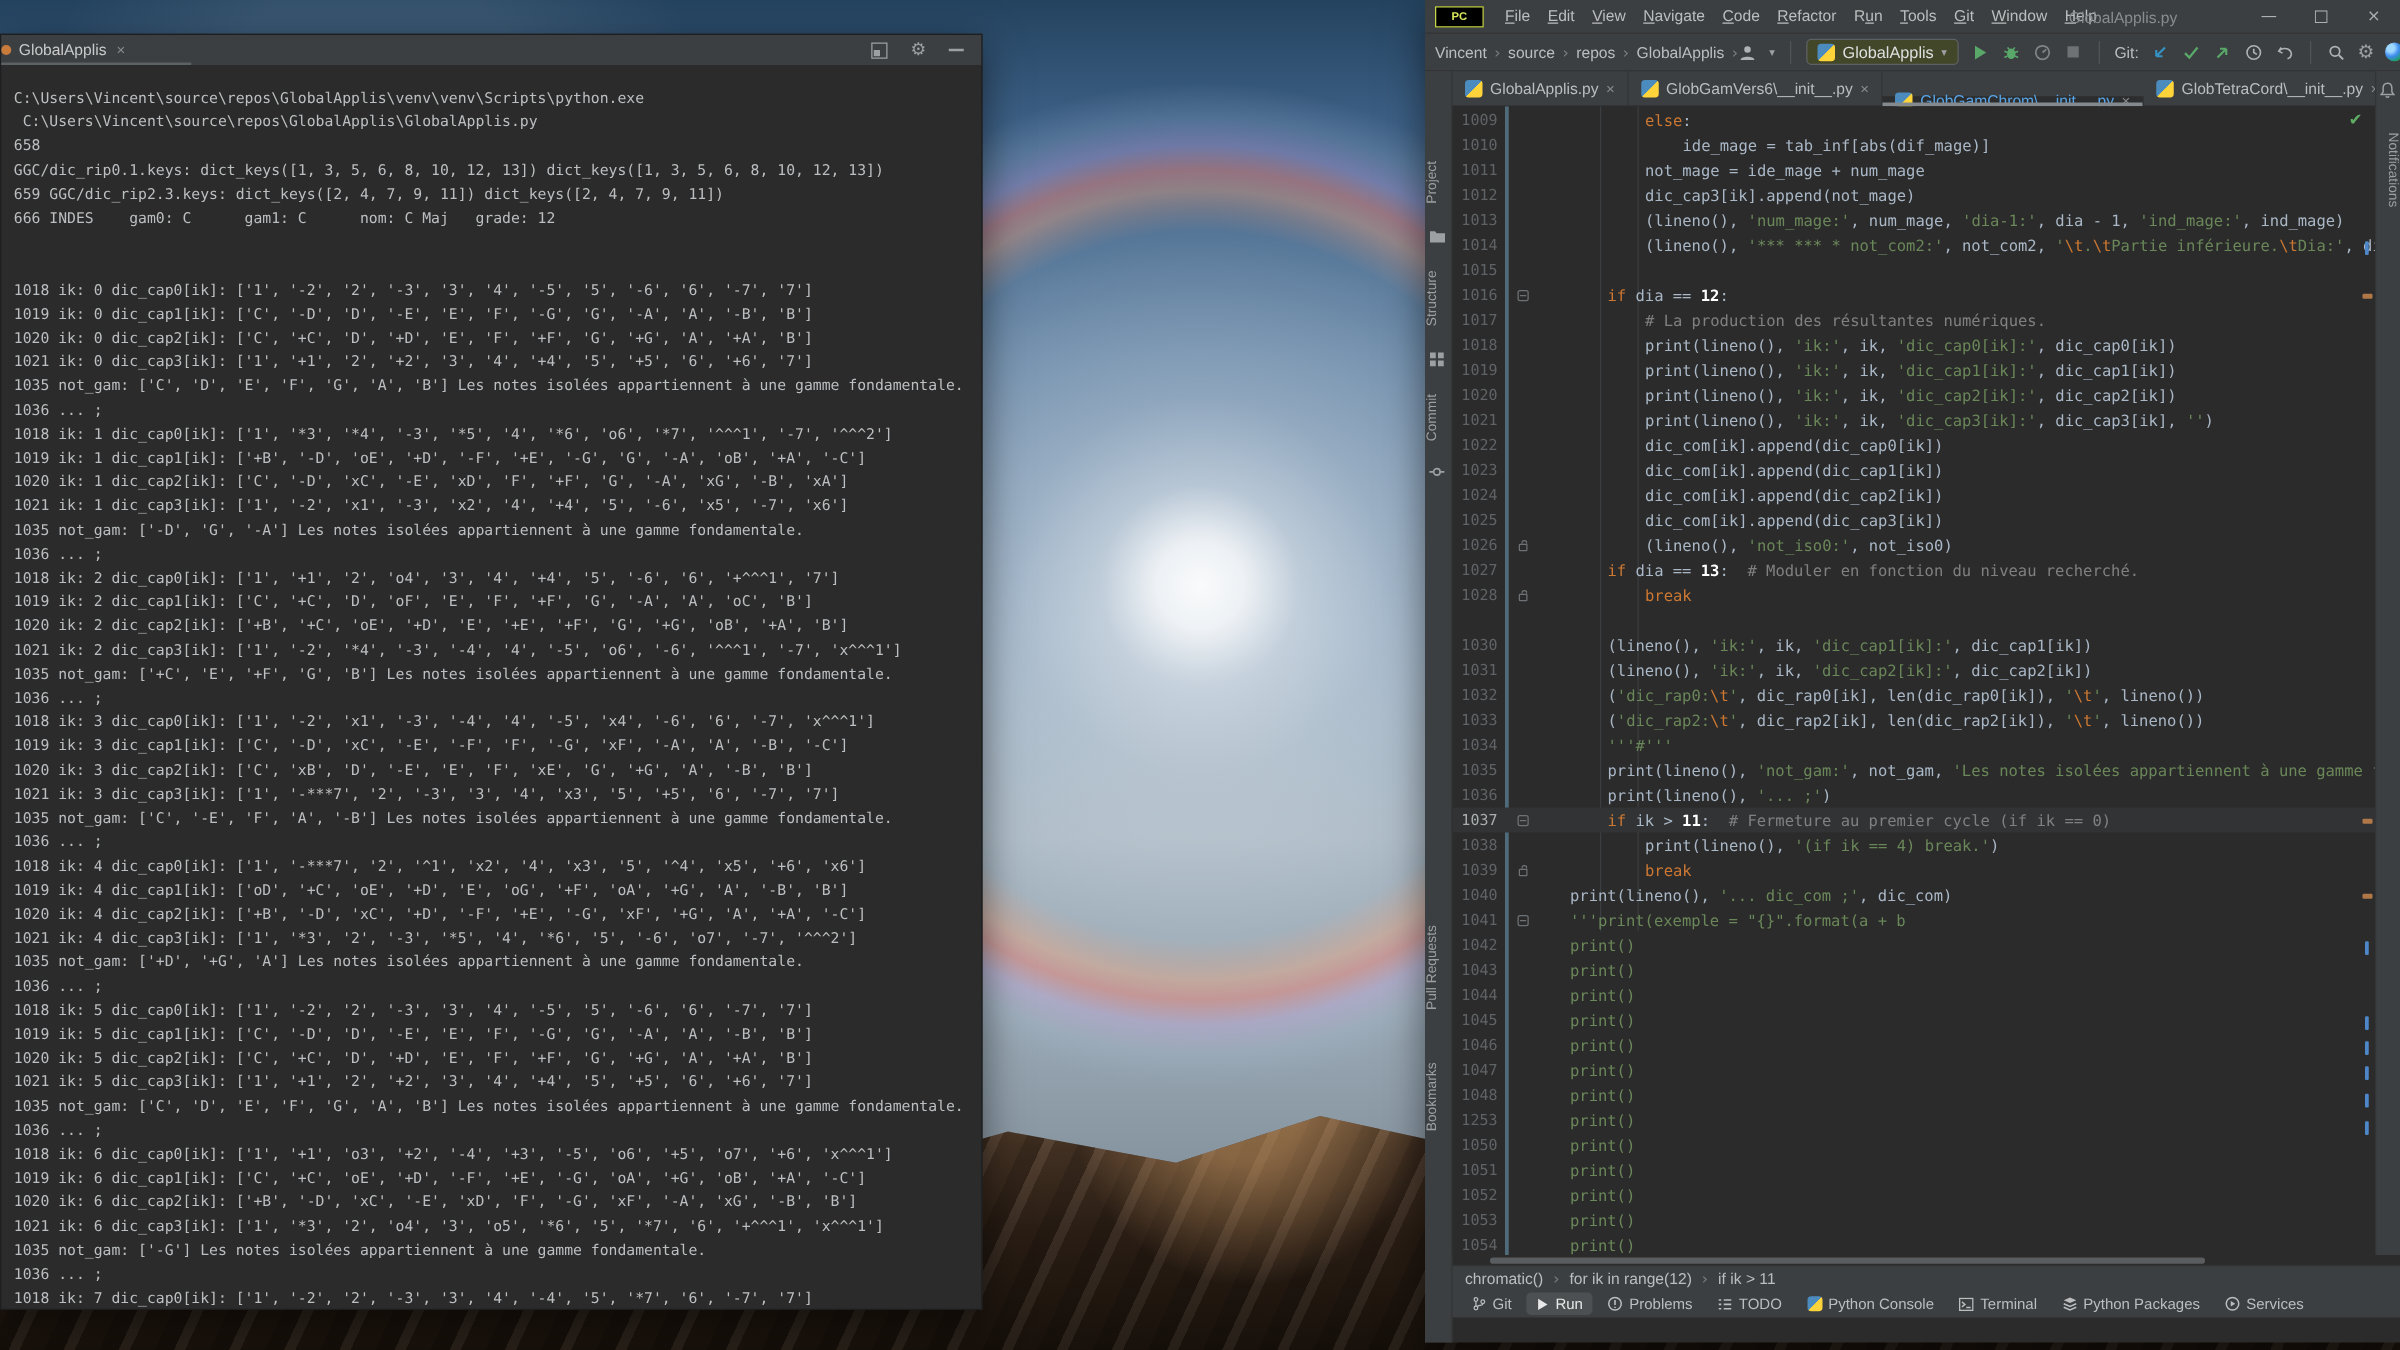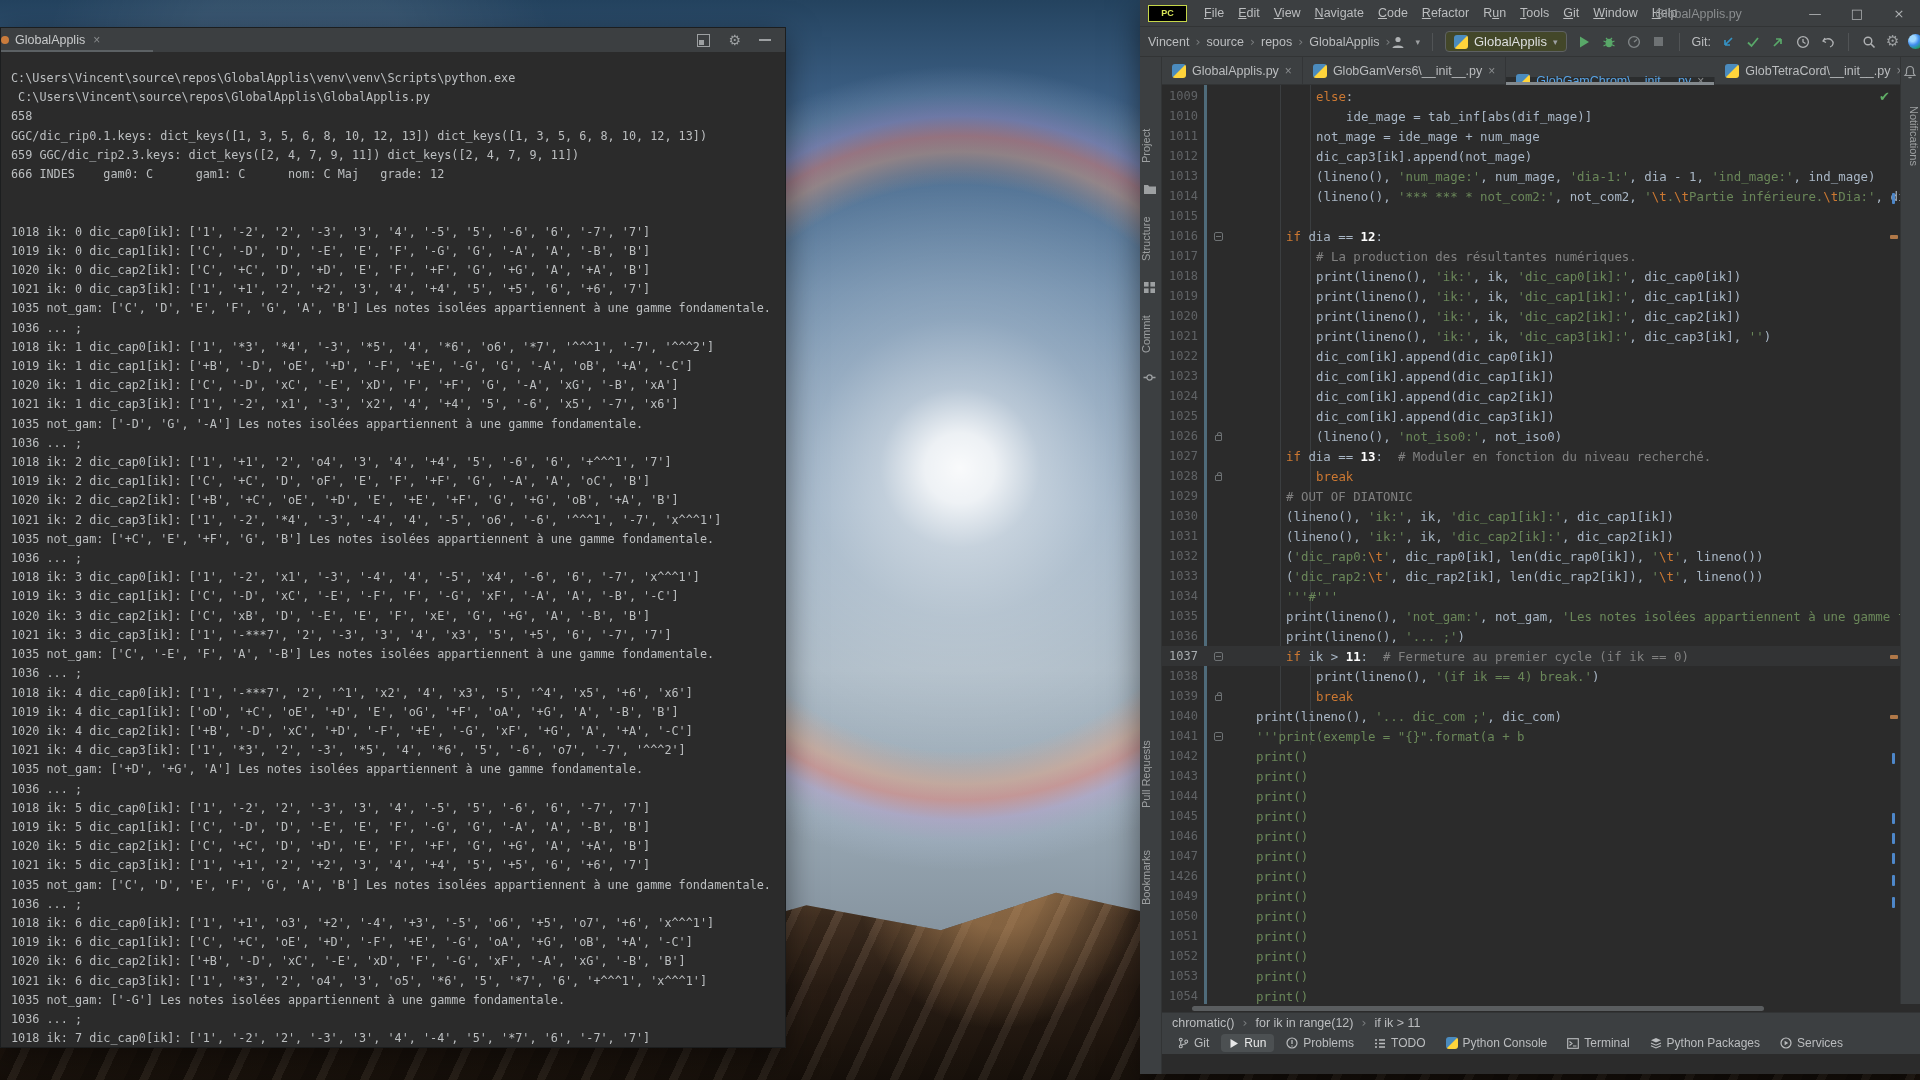--- a/index.html
+++ b/index.html
@@ -309,41 +309,40 @@
       <div class="cl" style="top: 201px;"><span class="num">1019</span><span class="gico"></span><span class="code" style="margin-left: 78px;"><span class="tk-pl">print(lineno(), </span><span class="tk-st">'ik:'</span><span class="tk-pl">, ik, </span><span class="tk-st">'dic_cap1[ik]:'</span><span class="tk-pl">, dic_cap1[ik])</span></span></div>
       <div class="cl" style="top: 221px;"><span class="num">1020</span><span class="gico"></span><span class="code" style="margin-left: 78px;"><span class="tk-pl">print(lineno(), </span><span class="tk-st">'ik:'</span><span class="tk-pl">, ik, </span><span class="tk-st">'dic_cap2[ik]:'</span><span class="tk-pl">, dic_cap2[ik])</span></span></div>
       <div class="cl" style="top: 241px;"><span class="num">1021</span><span class="gico"></span><span class="code" style="margin-left: 78px;"><span class="tk-pl">print(lineno(), </span><span class="tk-st">'ik:'</span><span class="tk-pl">, ik, </span><span class="tk-st">'dic_cap3[ik]:'</span><span class="tk-pl">, dic_cap3[ik], </span><span class="tk-st">''</span><span class="tk-pl">)</span></span></div>
       <div class="cl" style="top: 261px;"><span class="num">1022</span><span class="gico"></span><span class="code" style="margin-left: 78px;"><span class="tk-pl">dic_com[ik].append(dic_cap0[ik])</span></span></div>
       <div class="cl" style="top: 281px;"><span class="num">1023</span><span class="gico"></span><span class="code" style="margin-left: 78px;"><span class="tk-pl">dic_com[ik].append(dic_cap1[ik])</span></span></div>
       <div class="cl" style="top: 301px;"><span class="num">1024</span><span class="gico"></span><span class="code" style="margin-left: 78px;"><span class="tk-pl">dic_com[ik].append(dic_cap2[ik])</span></span></div>
       <div class="cl" style="top: 321px;"><span class="num">1025</span><span class="gico"></span><span class="code" style="margin-left: 78px;"><span class="tk-pl">dic_com[ik].append(dic_cap3[ik])</span></span></div>
       <div class="cl" style="top: 341px;"><span class="num">1026</span><span class="gico"><span class="lock-box"></span></span><span class="code" style="margin-left: 78px;"><span class="tk-pl">(lineno(), </span><span class="tk-st">'not_iso0:'</span><span class="tk-pl">, not_iso0)</span></span></div>
       <div class="cl" style="top: 361px;"><span class="num">1027</span><span class="gico"></span><span class="code" style="margin-left: 48px;"><span class="tk-kw">if</span><span class="tk-pl"> dia == </span><span class="tk-nm">13</span><span class="tk-pl">:  </span><span class="tk-cm"># Moduler en fonction du niveau recherché.</span></span></div>
       <div class="cl" style="top: 381px;"><span class="num">1028</span><span class="gico"><span class="lock-box"></span></span><span class="code" style="margin-left: 78px;"><span class="tk-kw">break</span></span></div>
-      <div class="cl" style="top: 401px;"><span class="num">1029</span><span class="gico"></span><span class="code" style="margin-left: 48px;"><span class="tk-cm"># OUT OF DIATONIC</span></span></div>
       <div class="cl" style="top: 421px;"><span class="num">1030</span><span class="gico"></span><span class="code" style="margin-left: 48px;"><span class="tk-pl">(lineno(), </span><span class="tk-st">'ik:'</span><span class="tk-pl">, ik, </span><span class="tk-st">'dic_cap1[ik]:'</span><span class="tk-pl">, dic_cap1[ik])</span></span></div>
       <div class="cl" style="top: 441px;"><span class="num">1031</span><span class="gico"></span><span class="code" style="margin-left: 48px;"><span class="tk-pl">(lineno(), </span><span class="tk-st">'ik:'</span><span class="tk-pl">, ik, </span><span class="tk-st">'dic_cap2[ik]:'</span><span class="tk-pl">, dic_cap2[ik])</span></span></div>
       <div class="cl" style="top: 461px;"><span class="num">1032</span><span class="gico"></span><span class="code" style="margin-left: 48px;"><span class="tk-pl">(</span><span class="tk-st">'dic_rap0:</span><span class="tk-es">\t</span><span class="tk-st">'</span><span class="tk-pl">, dic_rap0[ik], len(dic_rap0[ik]), </span><span class="tk-st">'</span><span class="tk-es">\t</span><span class="tk-st">'</span><span class="tk-pl">, lineno())</span></span></div>
       <div class="cl" style="top: 481px;"><span class="num">1033</span><span class="gico"></span><span class="code" style="margin-left: 48px;"><span class="tk-pl">(</span><span class="tk-st">'dic_rap2:</span><span class="tk-es">\t</span><span class="tk-st">'</span><span class="tk-pl">, dic_rap2[ik], len(dic_rap2[ik]), </span><span class="tk-st">'</span><span class="tk-es">\t</span><span class="tk-st">'</span><span class="tk-pl">, lineno())</span></span></div>
       <div class="cl" style="top: 501px;"><span class="num">1034</span><span class="gico"></span><span class="code" style="margin-left: 48px;"><span class="tk-st">'''#'''</span></span></div>
       <div class="cl" style="top: 521px;"><span class="num">1035</span><span class="gico"></span><span class="code" style="margin-left: 48px;"><span class="tk-pl">print(lineno(), </span><span class="tk-st">'not_gam:'</span><span class="tk-pl">, not_gam, </span><span class="tk-st">'Les notes isolées appartiennent à une gamme fonda</span></span></div>
       <div class="cl" style="top: 541px;"><span class="num">1036</span><span class="gico"></span><span class="code" style="margin-left: 48px;"><span class="tk-pl">print(lineno(), </span><span class="tk-st">'... ;'</span><span class="tk-pl">)</span></span></div>
       <div class="cl active-line" style="top: 561px;"><span class="num">1037</span><span class="gico"><span class="fold-box"></span></span><span class="code" style="margin-left: 48px;"><span class="tk-kw">if</span><span class="tk-pl"> ik &gt; </span><span class="tk-nm">11</span><span class="tk-pl">:  </span><span class="tk-cm"># Fermeture au premier cycle (if ik == 0)</span></span></div>
       <div class="cl" style="top: 581px;"><span class="num">1038</span><span class="gico"></span><span class="code" style="margin-left: 78px;"><span class="tk-pl">print(lineno(), </span><span class="tk-st">'(if ik == 4) break.'</span><span class="tk-pl">)</span></span></div>
       <div class="cl" style="top: 601px;"><span class="num">1039</span><span class="gico"><span class="lock-box"></span></span><span class="code" style="margin-left: 78px;"><span class="tk-kw">break</span></span></div>
       <div class="cl" style="top: 621px;"><span class="num">1040</span><span class="gico"></span><span class="code" style="margin-left: 18px;"><span class="tk-pl">print(lineno(), </span><span class="tk-st">'... dic_com ;'</span><span class="tk-pl">, dic_com)</span></span></div>
       <div class="cl" style="top: 641px;"><span class="num">1041</span><span class="gico"><span class="fold-box"></span></span><span class="code" style="margin-left: 18px;"><span class="tk-st">'''print(exemple = "{}".format(a + b</span></span></div>
       <div class="cl" style="top: 661px;"><span class="num">1042</span><span class="gico"></span><span class="code" style="margin-left: 18px;"><span class="tk-st">print()</span></span></div>
       <div class="cl" style="top: 681px;"><span class="num">1043</span><span class="gico"></span><span class="code" style="margin-left: 18px;"><span class="tk-st">print()</span></span></div>
       <div class="cl" style="top: 701px;"><span class="num">1044</span><span class="gico"></span><span class="code" style="margin-left: 18px;"><span class="tk-st">print()</span></span></div>
       <div class="cl" style="top: 721px;"><span class="num">1045</span><span class="gico"></span><span class="code" style="margin-left: 18px;"><span class="tk-st">print()</span></span></div>
       <div class="cl" style="top: 741px;"><span class="num">1046</span><span class="gico"></span><span class="code" style="margin-left: 18px;"><span class="tk-st">print()</span></span></div>
       <div class="cl" style="top: 761px;"><span class="num">1047</span><span class="gico"></span><span class="code" style="margin-left: 18px;"><span class="tk-st">print()</span></span></div>
-      <div class="cl" style="top: 781px;"><span class="num">1426</span><span class="gico"></span><span class="code" style="margin-left: 18px;"><span class="tk-st">print()</span></span></div>
-      <div class="cl" style="top: 801px;"><span class="num">1049</span><span class="gico"></span><span class="code" style="margin-left: 18px;"><span class="tk-st">print()</span></span></div>
+      <div class="cl" style="top: 781px;"><span class="num">1048</span><span class="gico"></span><span class="code" style="margin-left: 18px;"><span class="tk-st">print()</span></span></div>
+      <div class="cl" style="top: 801px;"><span class="num">1253</span><span class="gico"></span><span class="code" style="margin-left: 18px;"><span class="tk-st">print()</span></span></div>
       <div class="cl" style="top: 821px;"><span class="num">1050</span><span class="gico"></span><span class="code" style="margin-left: 18px;"><span class="tk-st">print()</span></span></div>
       <div class="cl" style="top: 841px;"><span class="num">1051</span><span class="gico"></span><span class="code" style="margin-left: 18px;"><span class="tk-st">print()</span></span></div>
       <div class="cl" style="top: 861px;"><span class="num">1052</span><span class="gico"></span><span class="code" style="margin-left: 18px;"><span class="tk-st">print()</span></span></div>
       <div class="cl" style="top: 881px;"><span class="num">1053</span><span class="gico"></span><span class="code" style="margin-left: 18px;"><span class="tk-st">print()</span></span></div>
       <div class="cl" style="top: 901px;"><span class="num">1054</span><span class="gico"></span><span class="code" style="margin-left: 18px;"><span class="tk-st">print()</span></span></div>
       <div class="mark blue" style="top: 108px;"></div>
       <div class="mark orange" style="top: 150px;"></div>
       <div class="mark orange" style="top: 570px;"></div>
       <div class="mark orange" style="top: 630px;"></div>
       <div class="mark blue" style="top: 668px;"></div>

